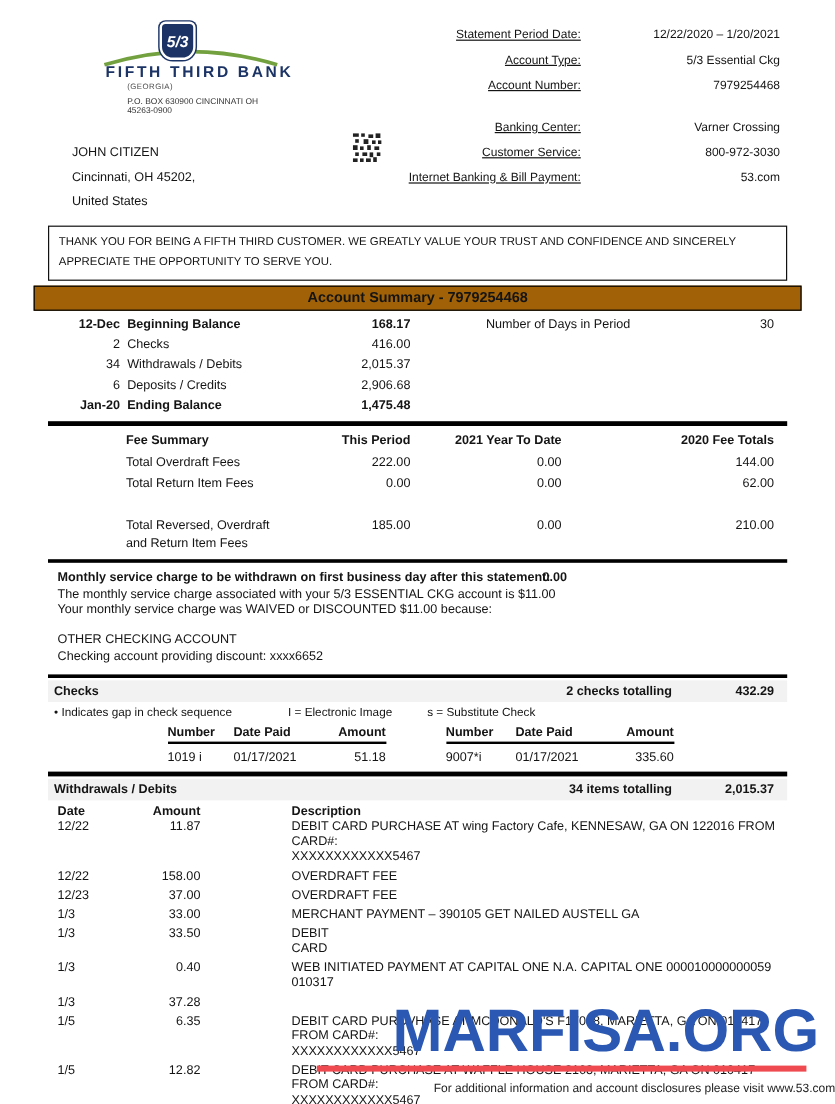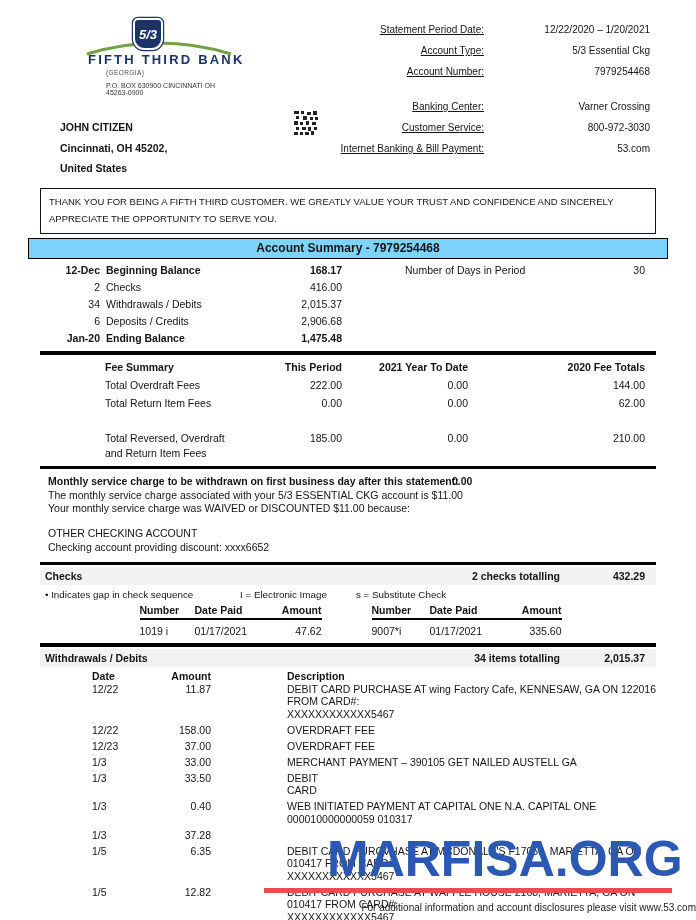--- a/index.html
+++ b/index.html
@@ -27,25 +27,25 @@
   .georgia { position:absolute; left:18px; top:53px; font-size:6.5px; color:#4a4a4a; letter-spacing:.4px; }
   .pobox   { position:absolute; left:18px; top:66px; font-size:7px; color:#333; }
   .qr { position:absolute; left:294px; top:111px; width:24px; height:24px; }
 
   .hinfo { position:absolute; right:40px; top:24px; width:340px; }
   .hrow { display:flex; height:21px; }
   .hrow.gap { margin-top:14px; }
   .hlabel { flex:1; text-align:right; font-size:10px;text-decoration:underline; }
   .hvalue { width:172px; text-align:right; font-size:10px; padding-right:6px; }
 
-  .addr { position:absolute; left:60px; top:117px; line-height:20.5px; font-size:10.5px;font-weight:bold; }
+  .addr { position:absolute; left:60px; top:117px; line-height:20.5px; font-size:10.5px; }
 
   
   .tybox { margin:0 40px; border:1.7px solid #111; padding:5px 8px 6px; font-size:9.5px; line-height:16.5px; }
-  .asbar { margin:4px 28px 0; border:1.3px solid #000; background:#7dd3fc;
+  .asbar { margin:4px 28px 0; border:1.3px solid #000; background:#a16207;
     text-align:center; font-weight:bold; font-size:12px; padding:2px 0 3px; }
 
   .summary { margin:5px 40px 0; }
   .srow { display:flex; height:17px; }
   .sleft { width:60px; text-align:right; }
   .slabel { margin-left:6px; width:145px; }
   .samount { width:91px; text-align:right; }
   .sdays { flex:1; display:flex; }
   .sdays-label { margin-left:63px; }
   .sdays-value { flex:1; text-align:right; padding-right:11px; }
@@ -80,21 +80,21 @@
   .ckgrid { margin:4px 40px 0; padding-left:5px; display:flex;justify-content:center; }
   .ck-c1 { width:55px; } .ck-c2 { width:85px; } .ck-c3 { width:42px; text-align:right; }
   .ck-gap { width:50px; }
   .ck-c4 { width:58px; } .ck-c5 { width:85px; } .ck-c6 { width:47px; text-align:right; }
   .ckhead > div { font-weight:bold; border-bottom:2px solid #000; padding-bottom:2px; }
   .ckhead > .ck-gap { border-bottom:none; }
   .ckrow { margin-top:5px; }
 
   
   .wdhead { margin:3px 40px 1px; padding-left:8px; display:flex; font-weight:bold; }
-  .wd-c1 { width:60px;margin-left:44px; } .wd-c2 { width:59px; text-align:right; } .wd-gap { width:60px; } .wd-c3 { flex:1;padding-left:16px; }
+  .wd-c1 { width:60px; } .wd-c2 { width:59px; text-align:right; } .wd-gap { width:60px; } .wd-c3 { flex:1;padding-left:16px; }
   .wrow { margin:0 40px 3.5px; padding-left:8px; display:flex; line-height:12.5px; align-items:flex-start; }
 
   
   .footer { position:absolute; left:0; right:0; bottom:7px; text-align:right; font-size:10px; color:#222; }
   .watermark { position:absolute; left:327px; top:830px; z-index:20;
     font-size:50px; font-weight:bold; letter-spacing:0px; color:#2b58b2; white-space:nowrap; }
   .wm-underline { position:absolute; left:264px; top:888px; width:408px; height:5px; background:#ee4a50; z-index:21; }
 </style>
 </head>
 <body>
@@ -268,21 +268,21 @@
   <div class="ck-c2">Date Paid</div>
   <div class="ck-c3">Amount</div>
   <div class="ck-gap"></div>
   <div class="ck-c4">Number</div>
   <div class="ck-c5">Date Paid</div>
   <div class="ck-c6">Amount</div>
 </div>
 <div class="ckgrid ckrow">
   <div class="ck-c1">1019 i</div>
   <div class="ck-c2">01/17/2021</div>
-  <div class="ck-c3">47.62</div>
+  <div class="ck-c3">51.18</div>
   <div class="ck-gap"></div>
   <div class="ck-c4">9007*i</div>
   <div class="ck-c5">01/17/2021</div>
   <div class="ck-c6">335.60</div>
 </div>
 <div class="rule" style="margin-top:6px;"></div>
 
 <div class="sec-head">
   <div>Withdrawals / Debits</div>
   <div class="tot-label">34 items totalling</div>

